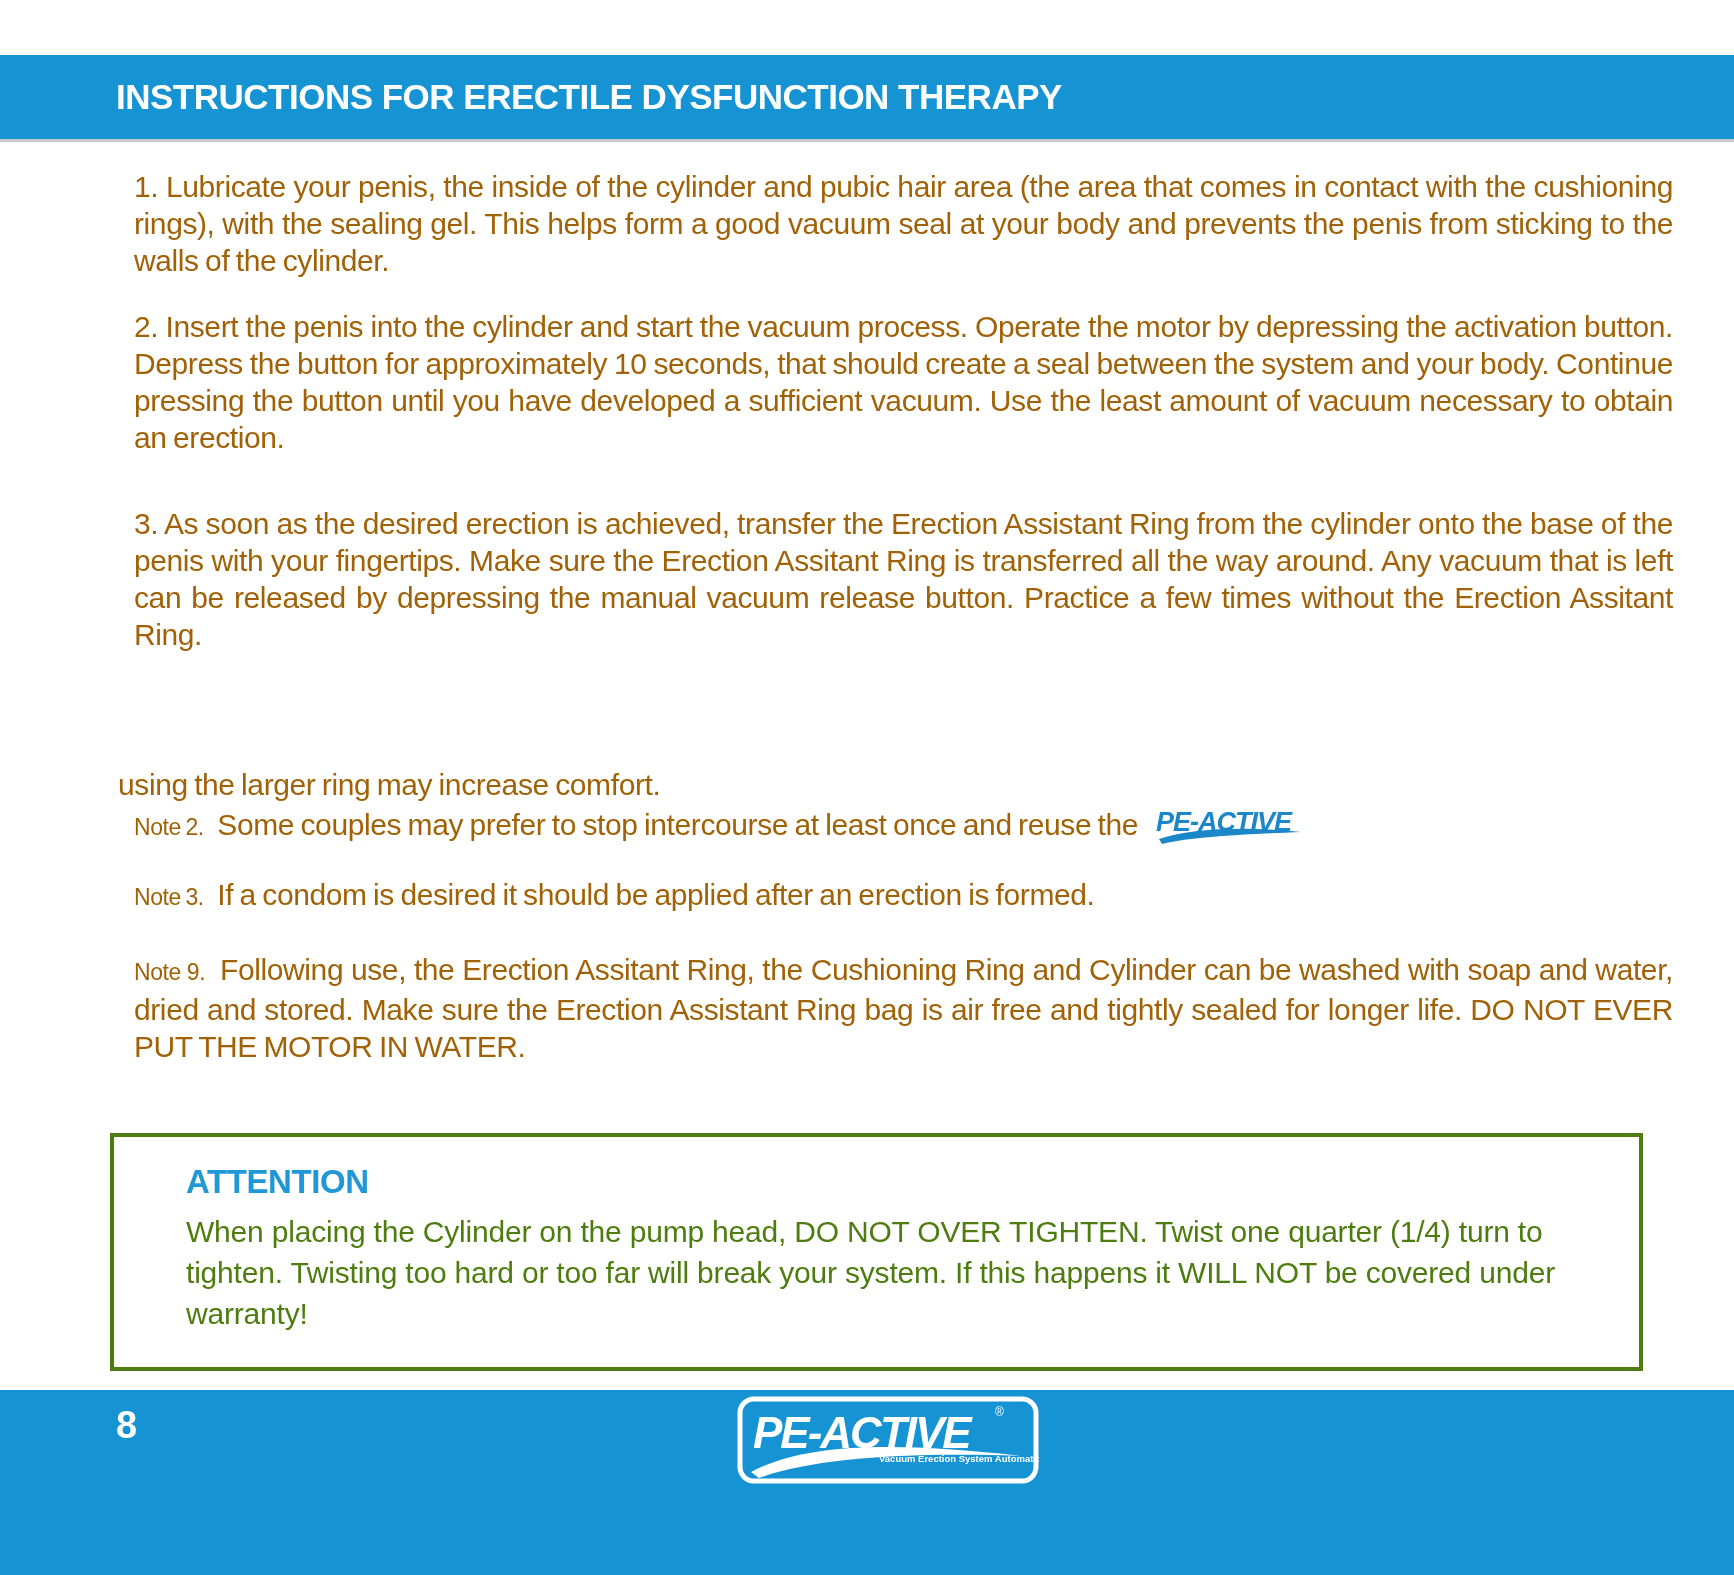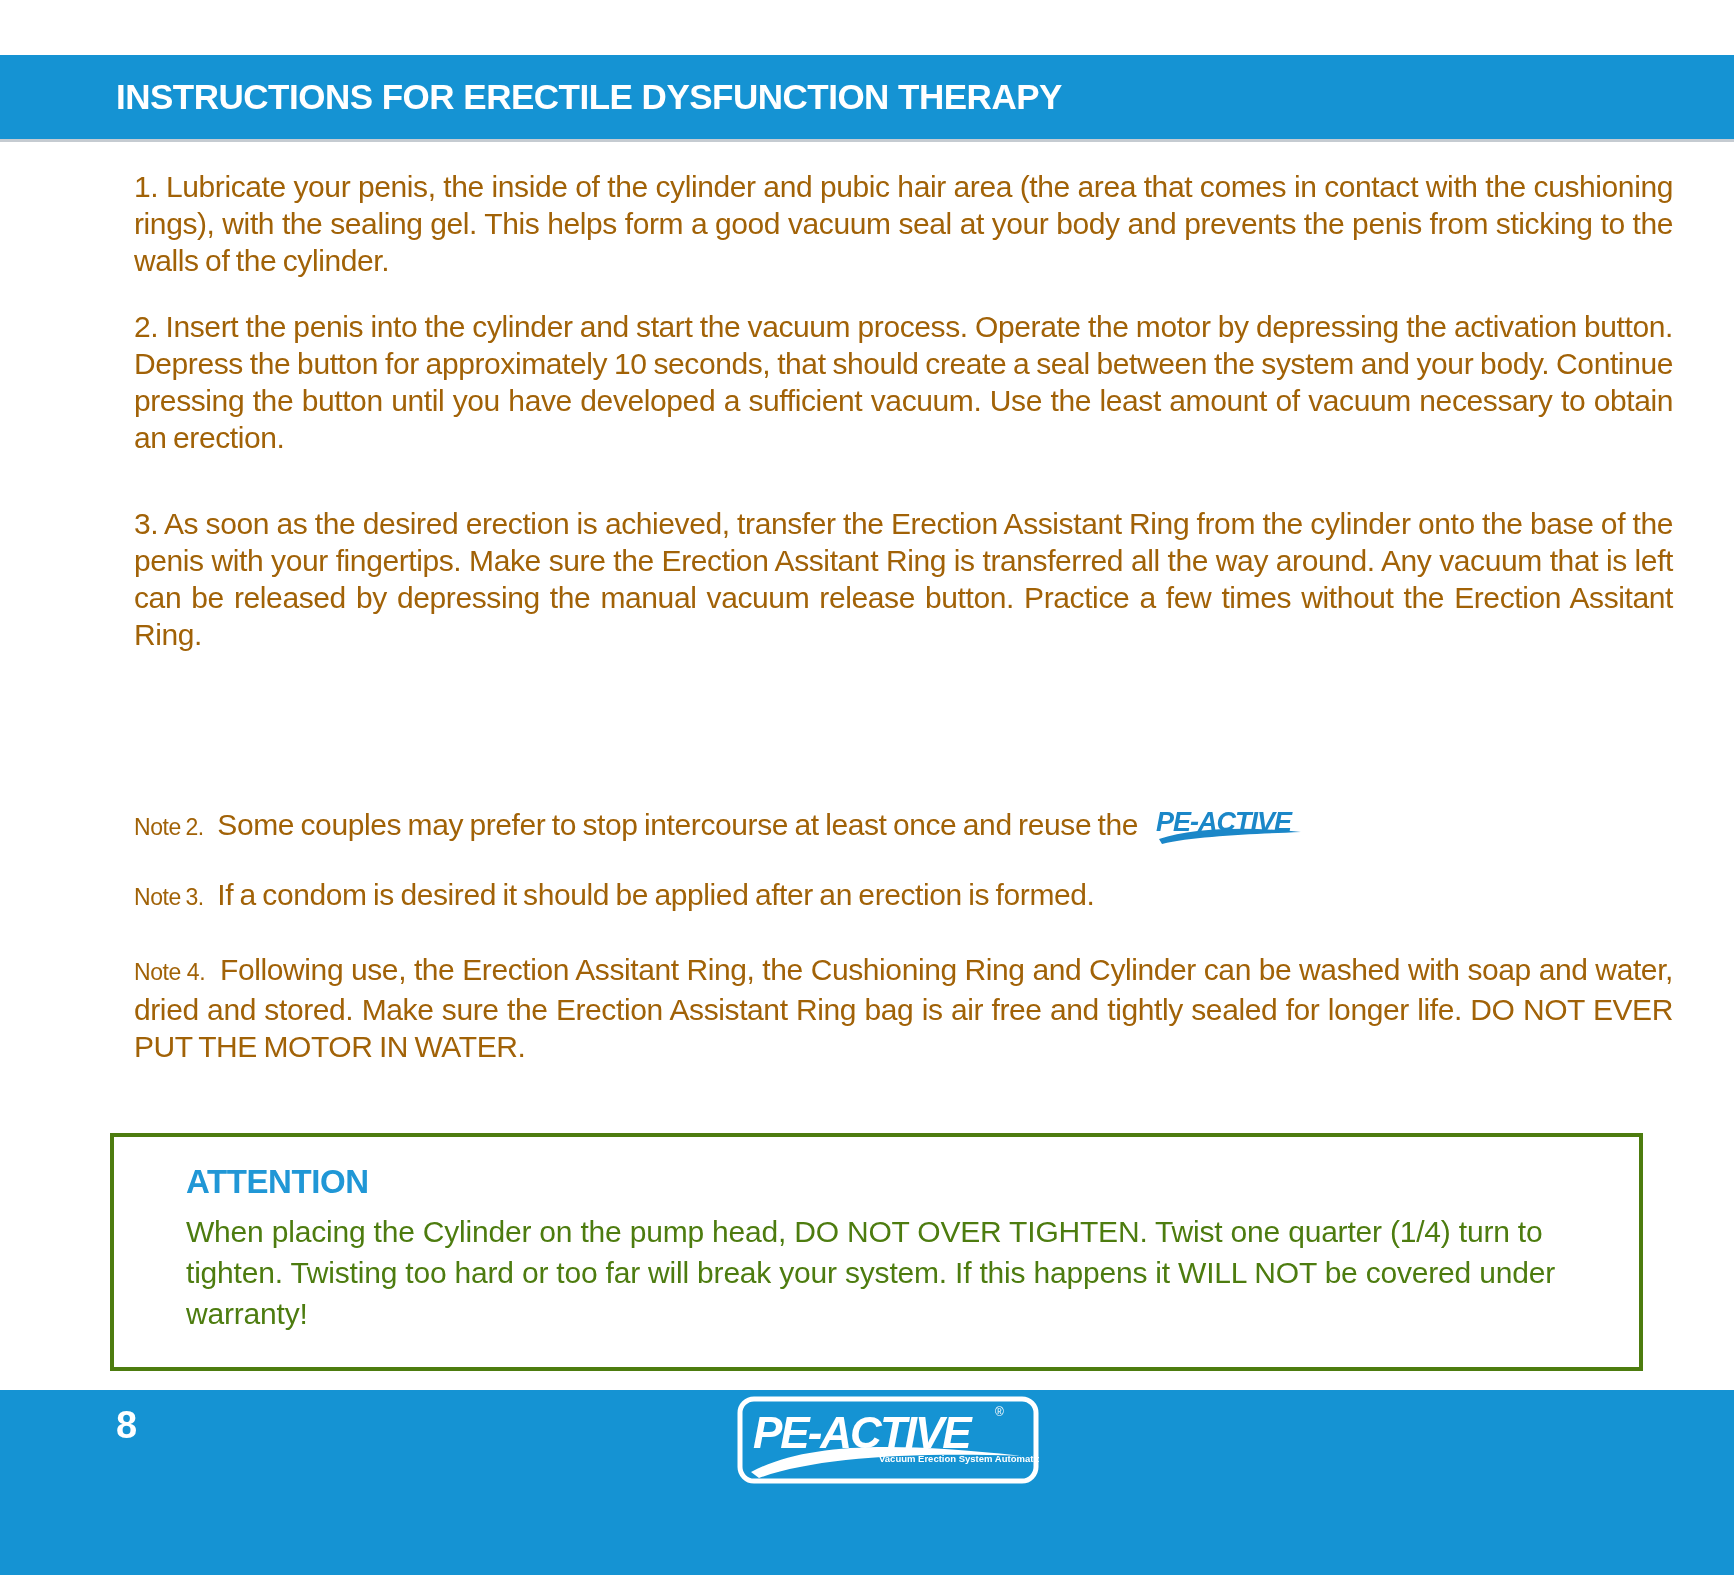--- a/index.html
+++ b/index.html
@@ -114,37 +114,38 @@
   <div class="header-bar">
     <h1>INSTRUCTIONS FOR ERECTILE DYSFUNCTION THERAPY</h1>
   </div>
 
   <p class="block" style="top:160px">1. Lubricate your penis, the inside of the cylinder and pubic hair area (the area that comes in contact with the cushioning rings), with the sealing gel. This helps form a good vacuum seal at your body and prevents the penis from sticking to the walls of the cylinder.</p>
 
   <p class="block" style="top:300px">2. Insert the penis into the cylinder and start the vacuum process. Operate the motor by depressing the activation button. Depress the button for approximately 10 seconds, that should create a seal between the system and your body. Continue pressing the button until you have developed a sufficient vacuum. Use the least amount of vacuum necessary to obtain an erection.</p>
 
   <p class="block" style="top:497px">3. As soon as the desired erection is achieved, transfer the Erection Assistant Ring from the cylinder onto the base of the penis with your fingertips. Make sure the Erection Assitant Ring is transferred all the way around. Any vacuum that is left can be released by depressing the manual vacuum release button. Practice a few times without the Erection Assitant Ring.</p>
 
+  <p class="block hang-left" style="top:758px">using the larger ring may increase comfort.</p>
 
   <p class="block" style="top:795px">
     <span class="note-label">Note 2.</span>
     <span>Some couples may prefer to stop intercourse at least once and reuse the</span>
     <svg class="inline-logo" width="150" height="46" viewBox="0 0 150 46">
       <text x="1" y="28" font-family="Liberation Sans, sans-serif" font-size="27" font-weight="bold" font-style="italic" letter-spacing="-1" fill="#1b87c8">PE-ACTIVE</text>
       <path fill="#1b87c8" d="M4,36 C40,24 100,24 146,29 C100,31 40,33 7,41 Z"></path>
     </svg>
   </p>
 
   <p class="block" style="top:868px">
     <span class="note-label">Note 3.</span>
     <span>If a condom is desired it should be applied after an erection is formed.</span>
   </p>
 
   <p class="block" style="top:943px">
-    <span class="note-label">Note 4.</span>
+    <span class="note-label">Note 9.</span>
     <span>Following use, the Erection Assitant Ring, the Cushioning Ring and Cylinder can be washed with soap and water, dried and stored. Make sure the Erection Assistant Ring bag is air free and tightly sealed for longer life. DO NOT EVER PUT THE MOTOR IN WATER.</span>
   </p>
 
   <div class="attention">
     <h2>ATTENTION</h2>
     <p>When placing the Cylinder on the pump head, DO NOT OVER TIGHTEN. Twist one quarter (1/4) turn to tighten. Twisting too hard or too far will break your system. If this happens it WILL NOT be covered under warranty!</p>
   </div>
 
   <div class="footer-bar">
     <span class="page-number">8</span>

